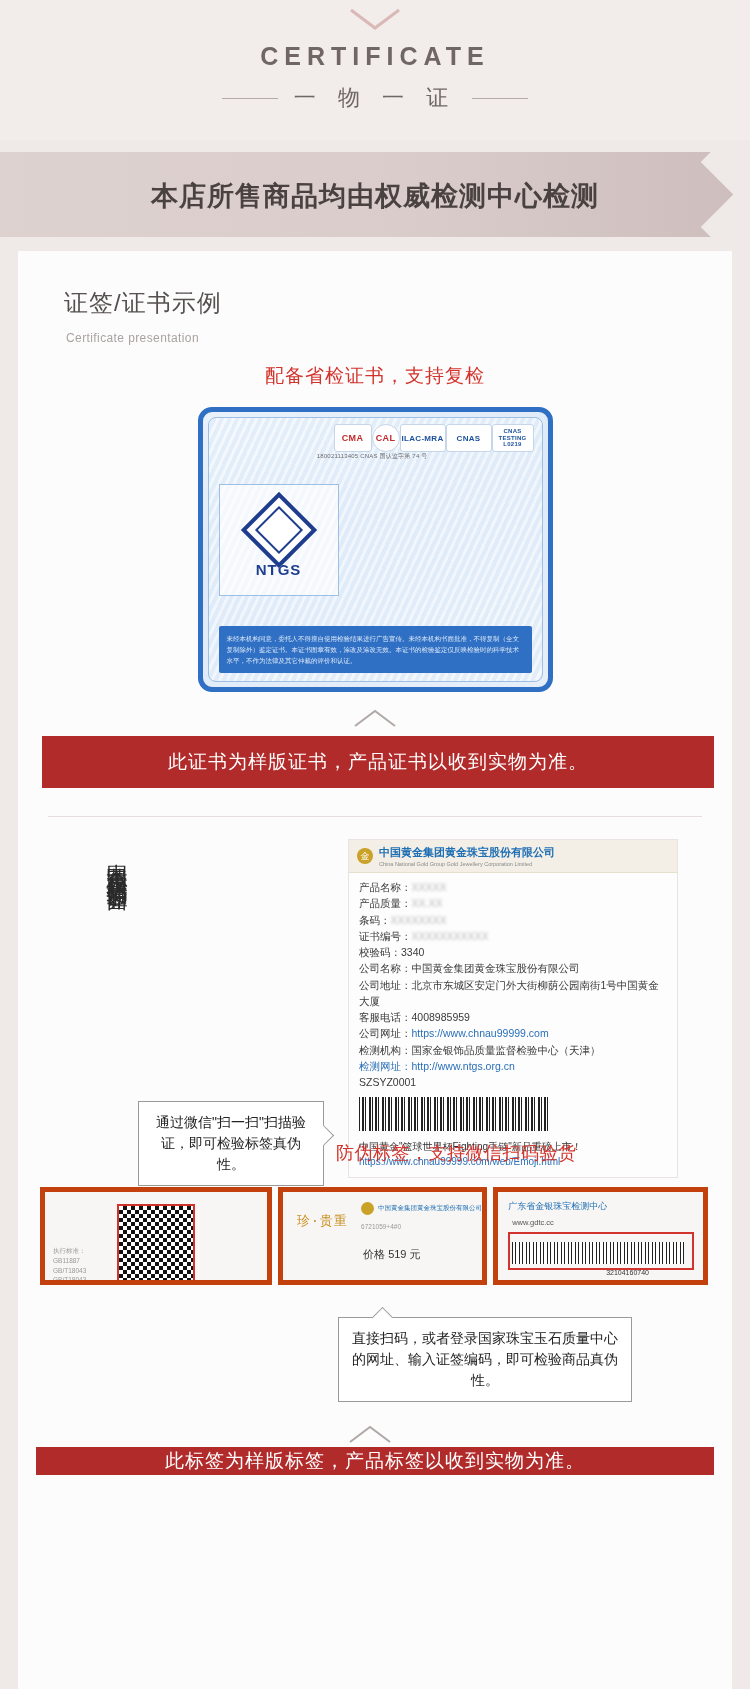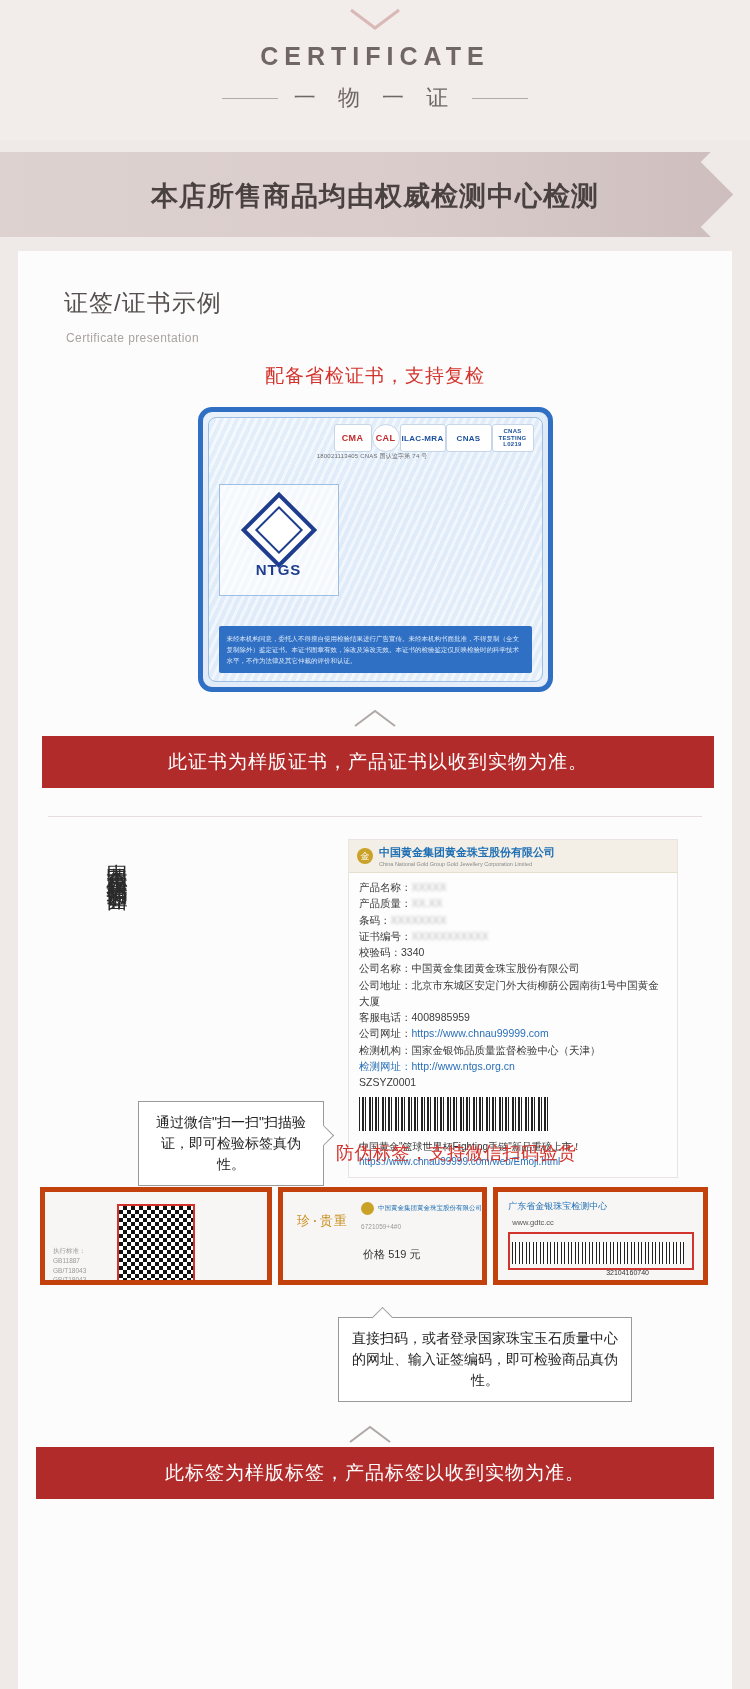--- a/index.html
+++ b/index.html
@@ -543,21 +543,21 @@
   .red-banner2 {
     position: absolute;
     left: 18px;
     right: 18px;
     top: 608px;
     background: #b22b2b;
     color: #fff;
     text-align: center;
     font-size: 19px;
     letter-spacing: 1px;
-    padding: 13px 0;
+    padding: 1px 0;
   }
 </style>
 </head>
 <body>
 
 <div class="page">
 
   <div class="top-header">
     <div class="chevron-down">
       <svg viewBox="0 0 56 30" width="56" height="30">

